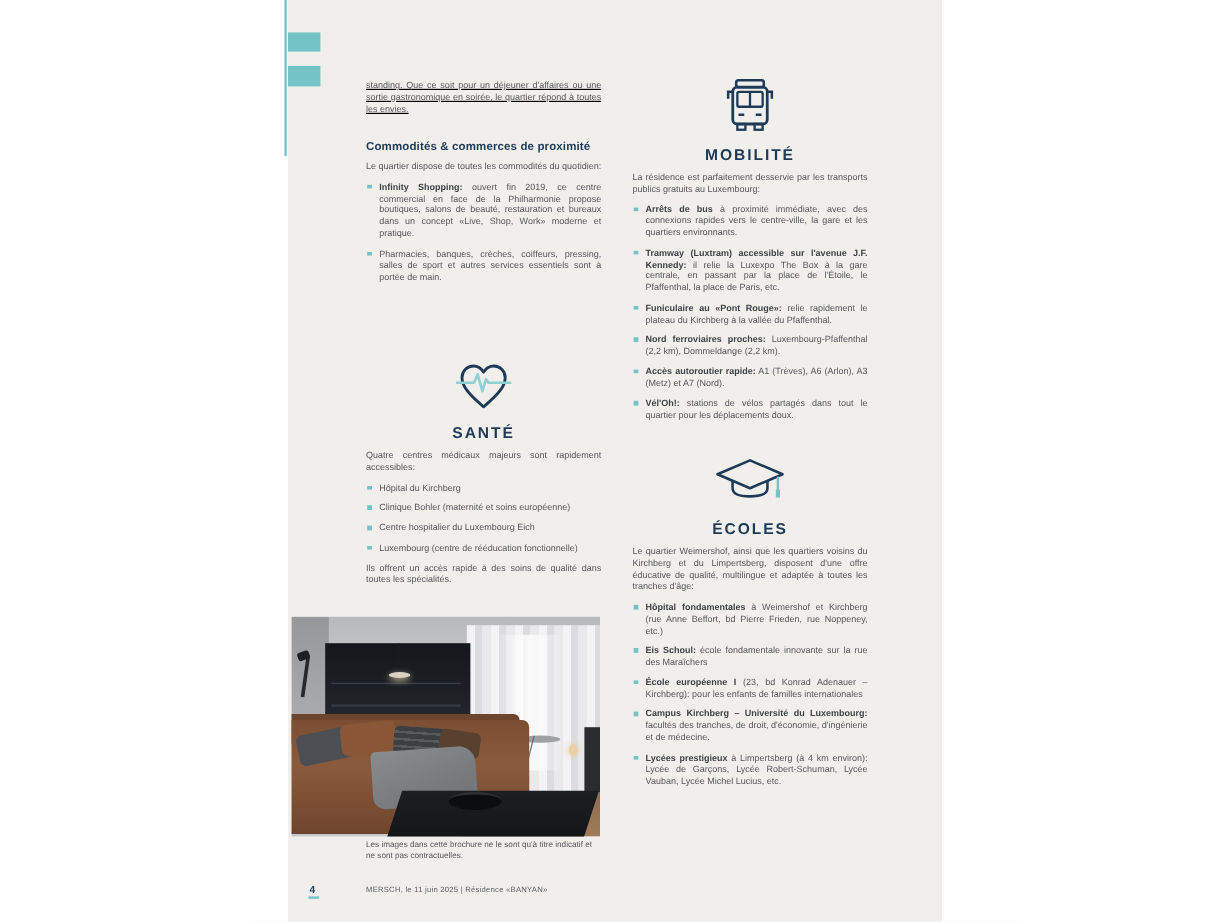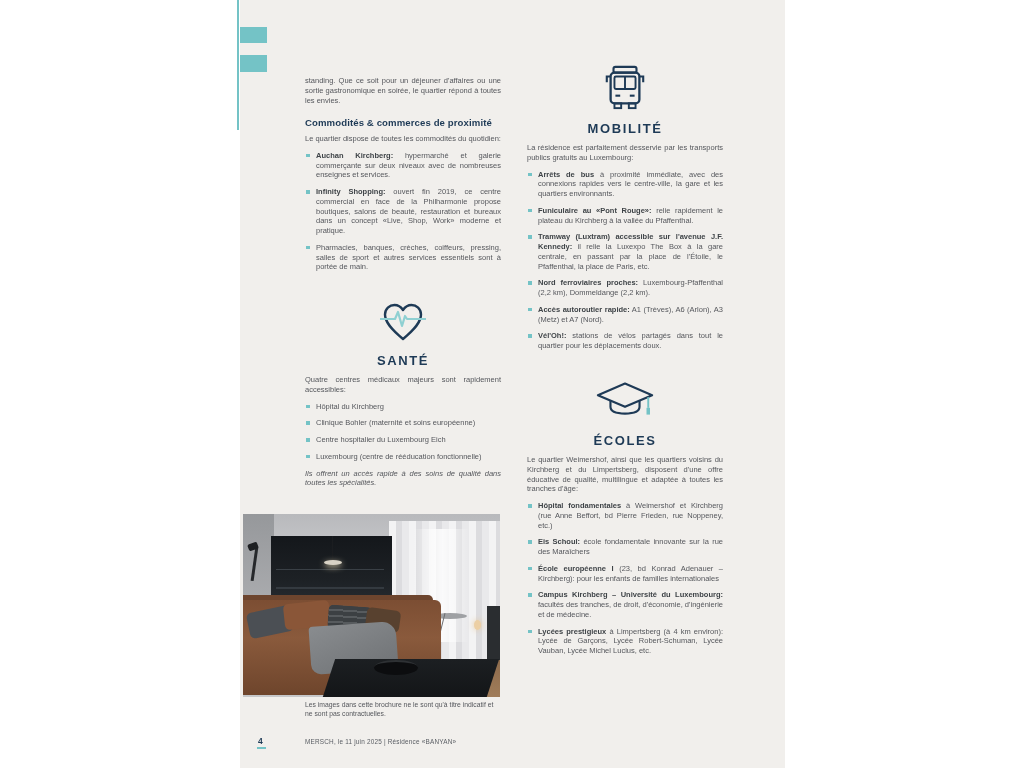--- a/index.html
+++ b/index.html
@@ -74,50 +74,49 @@
 </head>
 <body>
 
 <div class="sheet"></div>
 <div class="accent-vline"></div>
 <div class="accent-sq sq1"></div>
 <div class="accent-sq sq2"></div>
 
 <div class="col col-left">
 
-  <div class="block" style="top:76px;">
+  <div class="block" style="top:66px;text-decoration:underline;">
     <p class="body">standing. Que ce soit pour un déjeuner d'affaires ou une sortie gastronomique en soirée, le quartier répond à toutes les envies.</p>
   </div>
 
   <div class="block" style="top:117px;">
     <h3 class="subhead">Commodités &amp; commerces de proximité</h3>
     <p class="body">Le quartier dispose de toutes les commodités du quotidien:</p>
     <ul class="bullets">
-      <li><span class="b">Auchan Kirchberg:</span><span class="t"> hypermarché et galerie commerçante sur deux niveaux avec de nombreuses enseignes et services.</span></li>
       <li><span class="b">Infinity Shopping:</span><span class="t"> ouvert fin 2019, ce centre commercial en face de la Philharmonie propose boutiques, salons de beauté, restauration et bureaux dans un concept «Live, Shop, Work» moderne et pratique.</span></li>
       <li><span class="b"></span><span class="t">Pharmacies, banques, crèches, coiffeurs, pressing, salles de sport et autres services essentiels sont à portée de main.</span></li>
     </ul>
   </div>
 
   <div class="block" style="top:300px;">
     <div class="icon-wrap">
       <svg width="46" height="44" viewBox="0 0 46 42">
         <path d="M23 38 C11 28 5 21 5 13.5 C5 8 9.5 4 14.5 4 C18 4 21 6 23 9 C25 6 28 4 31.5 4 C36.5 4 41 8 41 13.5 C41 21 35 28 23 38 Z" fill="none" stroke="#1e3a56" stroke-width="2.4" stroke-linejoin="round"></path>
         <polyline points="0,18 15,18 18,11 22,25 25,15 27,18 46,18" fill="none" stroke="#8fd0d2" stroke-width="2.2" stroke-linejoin="round" stroke-linecap="round"></polyline>
       </svg>
     </div>
     <h2 class="section">SANTÉ</h2>
     <p class="body">Quatre centres médicaux majeurs sont rapidement accessibles:</p>
     <ul class="bullets">
       <li><span class="t">Hôpital du Kirchberg</span></li>
       <li><span class="t">Clinique Bohler (maternité et soins européenne)</span></li>
       <li><span class="t">Centre hospitalier du Luxembourg Eich</span></li>
       <li><span class="t">Luxembourg (centre de rééducation fonctionnelle)</span></li>
     </ul>
-    <p class="body" style="margin-top:0;font-style:italic;">Ils offrent un accès rapide à des soins de qualité dans toutes les spécialités.</p>
+    <p class="body" style="margin-top:0;">Ils offrent un accès rapide à des soins de qualité dans toutes les spécialités.</p>
   </div>
 </div>
 
 <div class="photo">
   <div class="ph ph-ceiling"></div>
   <div class="ph ph-curtain"></div>
   <div class="ph ph-window-glow"></div>
   <div class="ph ph-leftwall"></div>
   <div class="ph ph-lamp"></div>
   <div class="ph ph-lamphead"></div>
@@ -158,22 +157,22 @@
         <path d="M9 13 L5 13 L5 19" fill="none" stroke="#1e3a56" stroke-width="2.2"></path>
         <path d="M39 13 L43 13 L43 19" fill="none" stroke="#1e3a56" stroke-width="2.2"></path>
         <rect x="13" y="41" width="7" height="5" fill="none" stroke="#1e3a56" stroke-width="2"></rect>
         <rect x="28" y="41" width="7" height="5" fill="none" stroke="#1e3a56" stroke-width="2"></rect>
       </svg>
     </div>
     <h2 class="section">MOBILITÉ</h2>
     <p class="body">La résidence est parfaitement desservie par les transports publics gratuits au Luxembourg:</p>
     <ul class="bullets">
       <li><span class="b">Arrêts de bus</span><span class="t"> à proximité immédiate, avec des connexions rapides vers le centre-ville, la gare et les quartiers environnants.</span></li>
+      <li><span class="b">Tramway (Luxtram) accessible sur l'avenue J.F. Kennedy:</span><span class="t"> il relie la Luxexpo The Box à la gare centrale, en passant par la place de l'Étoile, le Pfaffenthal, la place de Paris, etc.</span></li>
       <li><span class="b">Funiculaire au «Pont Rouge»:</span><span class="t"> relie rapidement le plateau du Kirchberg à la vallée du Pfaffenthal.</span></li>
-      <li><span class="b">Tramway (Luxtram) accessible sur l'avenue J.F. Kennedy:</span><span class="t"> il relie la Luxexpo The Box à la gare centrale, en passant par la place de l'Étoile, le Pfaffenthal, la place de Paris, etc.</span></li>
       <li><span class="b">Nord ferroviaires proches:</span><span class="t"> Luxembourg-Pfaffenthal (2,2 km), Dommeldange (2,2 km).</span></li>
       <li><span class="b">Accès autoroutier rapide:</span><span class="t"> A1 (Trèves), A6 (Arlon), A3 (Metz) et A7 (Nord).</span></li>
       <li><span class="b">Vél'Oh!:</span><span class="t"> stations de vélos partagés dans tout le quartier pour les déplacements doux.</span></li>
     </ul>
   </div>
 
   <div class="block" style="top:380px;">
     <div class="icon-wrap">
       <svg width="62" height="44" viewBox="0 0 64 44">
         <polygon points="32,3 60,15 32,27 4,15" fill="none" stroke="#1e3a56" stroke-width="2.2" stroke-linejoin="round"></polygon>

